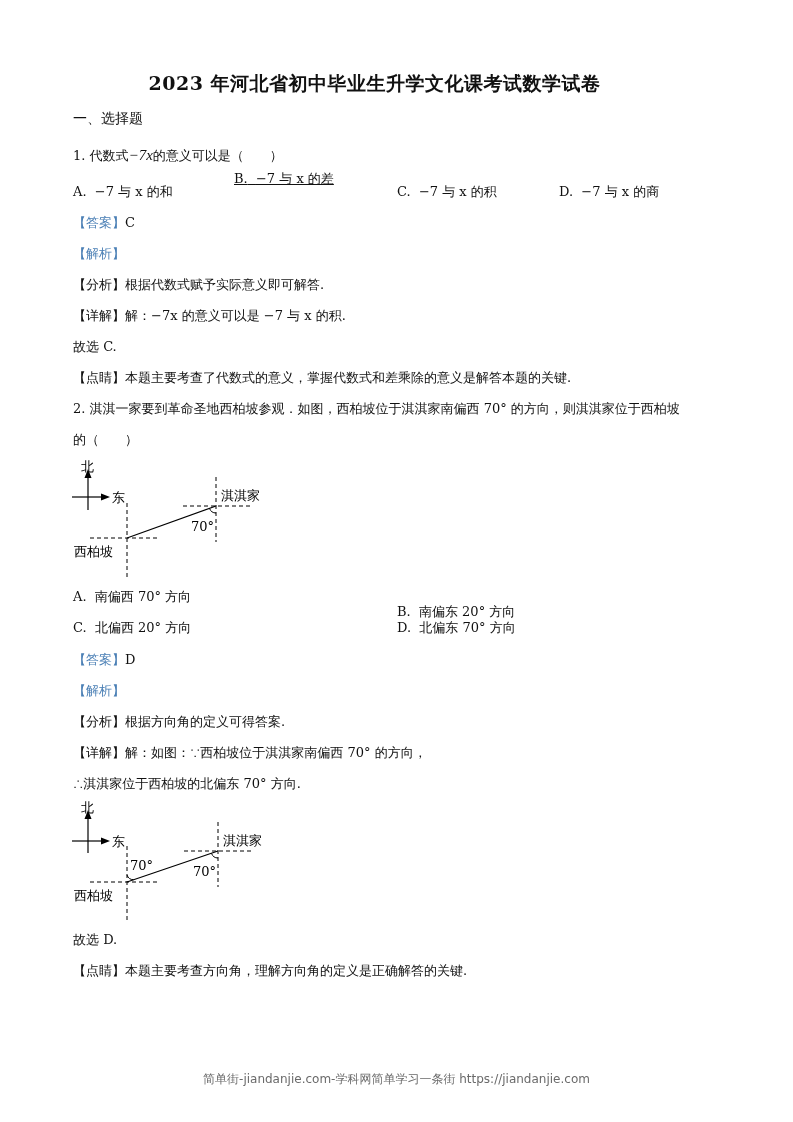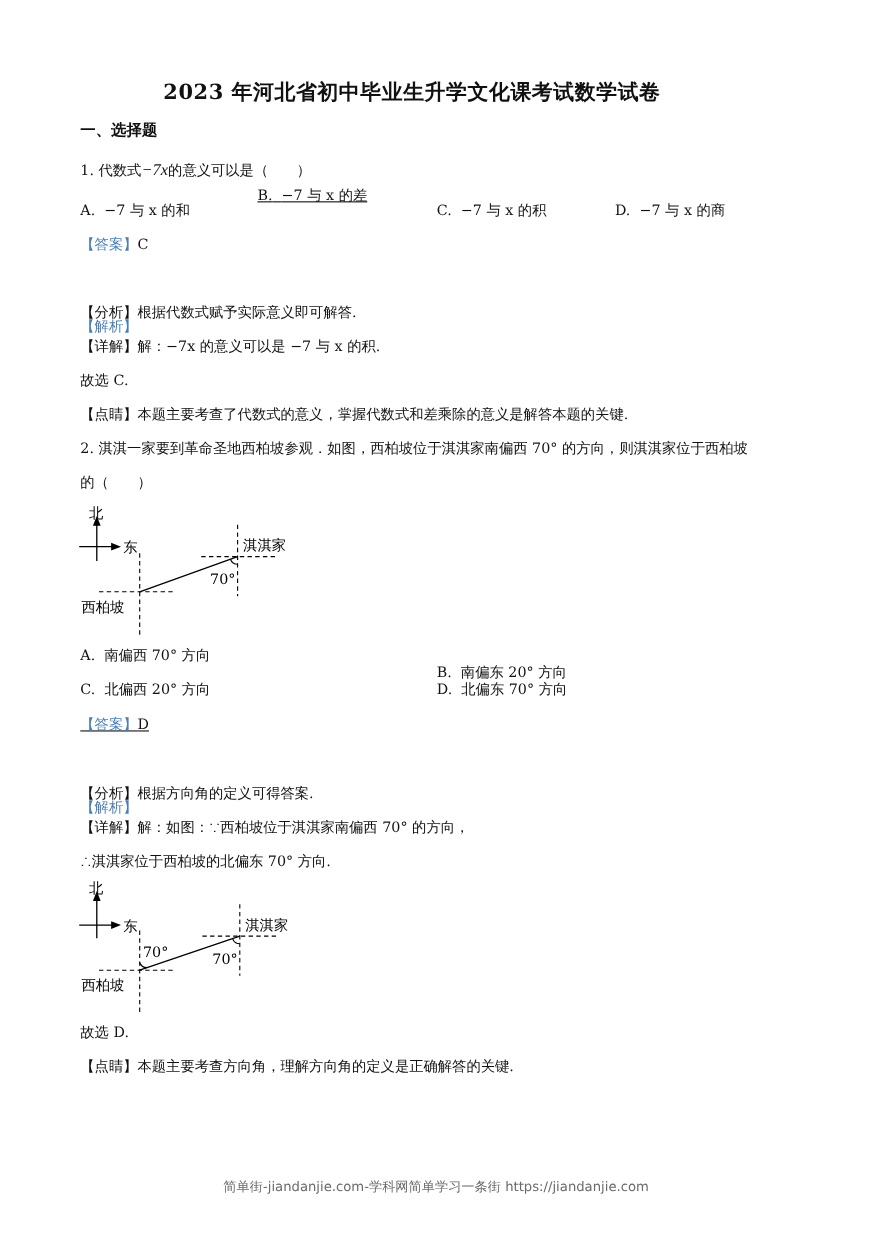--- a/index.html
+++ b/index.html
@@ -1,22 +1,22 @@
 <!DOCTYPE html>
 <html><head>
 <meta charset="utf-8">
 <style>
   html, body { margin:0; padding:0; background:#ffffff; }
   body { width:793px; height:1122px; position:relative; overflow:hidden;
          font-family:"DejaVu Serif","Liberation Serif",serif; color:#111; font-size:13px; }
   .abs { position:absolute; white-space:nowrap; }
   .title { left:0; width:749px; text-align:center; top:71px; font-size:19px; font-weight:bold; letter-spacing:0.5px; }
-  .section { top:110px; left:73px; font-size:14px; font-weight:bold; }
+  .section { top:110px; left:73px; font-size:14px; font-weight:normal; }
   .line { left:73px; font-size:13px; line-height:18px; }
-  .blue { color:#4a7fb5;margin-top:44px; }
+  .blue { color:#4a7fb5; }
   .math { font-family:"Liberation Serif",serif; font-style:italic; }
   .opt { font-size:13px; }
   .footer { top:1071px; left:0; width:793px; text-align:center; font-family:"DejaVu Sans","Liberation Sans",sans-serif; font-size:12px; color:#6a6a6a; }
   svg text { font-family:"DejaVu Serif","Liberation Serif",serif; }
 </style>
 </head>
 <body>
 
 <div class="abs title">2023 年河北省初中毕业生升学文化课考试数学试卷</div>
 <div class="abs section">一、选择题</div>
@@ -60,21 +60,21 @@
   <text x="131" y="76" font-size="13">70°</text>
   <text x="161" y="45" font-size="13">淇淇家</text>
   <text x="14" y="101" font-size="13">西柏坡</text>
 </svg>
 
 <div class="abs line opt" style="top:588px;left:73px;"><span>A.</span>&nbsp;&nbsp;<span>南偏西 70° 方向</span></div>
 <div class="abs line opt" style="top:603px;left:397px;"><span>B.</span>&nbsp;&nbsp;<span>南偏东 20° 方向</span></div>
 <div class="abs line opt" style="top:619px;left:73px;"><span>C.</span>&nbsp;&nbsp;<span>北偏西 20° 方向</span></div>
 <div class="abs line opt" style="top:619px;left:397px;"><span>D.</span>&nbsp;&nbsp;<span>北偏东 70° 方向</span></div>
 
-<div class="abs line" style="top:651px;text-decoration:underline;"><span class="blue">【答案】</span><span>D</span></div>
+<div class="abs line" style="top:651px;"><span class="blue">【答案】</span><span>D</span></div>
 <div class="abs line blue" style="top:682px;">【解析】</div>
 <div class="abs line" style="top:713px;text-align:center;"><span>【分析】</span><span>根据方向角的定义可得答案.</span></div>
 <div class="abs line" style="top:744px;"><span>【详解】</span><span>解：如图：∵西柏坡位于淇淇家南偏西 70° 的方向，</span></div>
 <div class="abs line" style="top:775px;">∴淇淇家位于西柏坡的北偏东 70° 方向.</div>
 
 <svg class="abs" style="left:60px;top:798px;" width="250" height="125">
   <line x1="28" y1="18" x2="28" y2="55" stroke="#000" stroke-width="1.2"></line>
   <polygon points="28,12 24.5,21 31.5,21" fill="#000"></polygon>
   <line x1="12" y1="43" x2="44" y2="43" stroke="#000" stroke-width="1.2"></line>
   <polygon points="50,43 41,39.5 41,46.5" fill="#000"></polygon>

